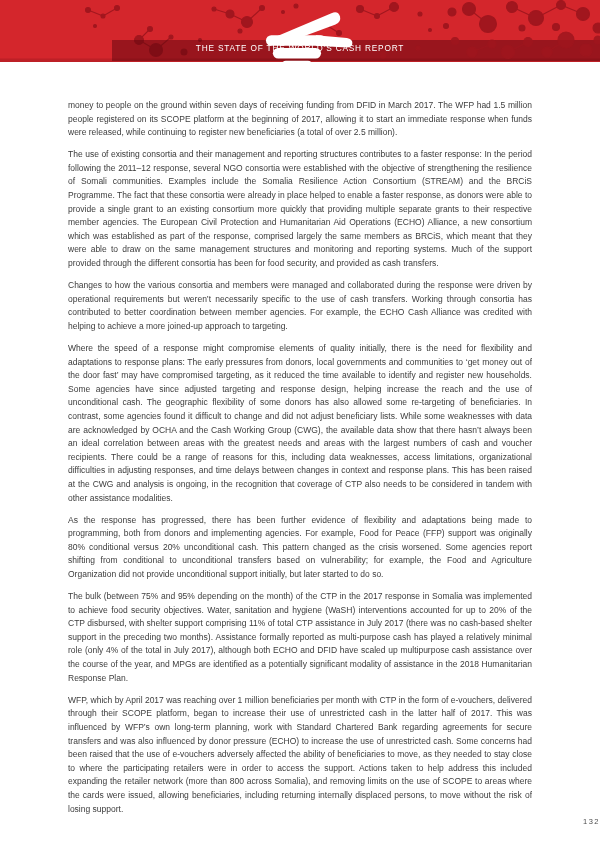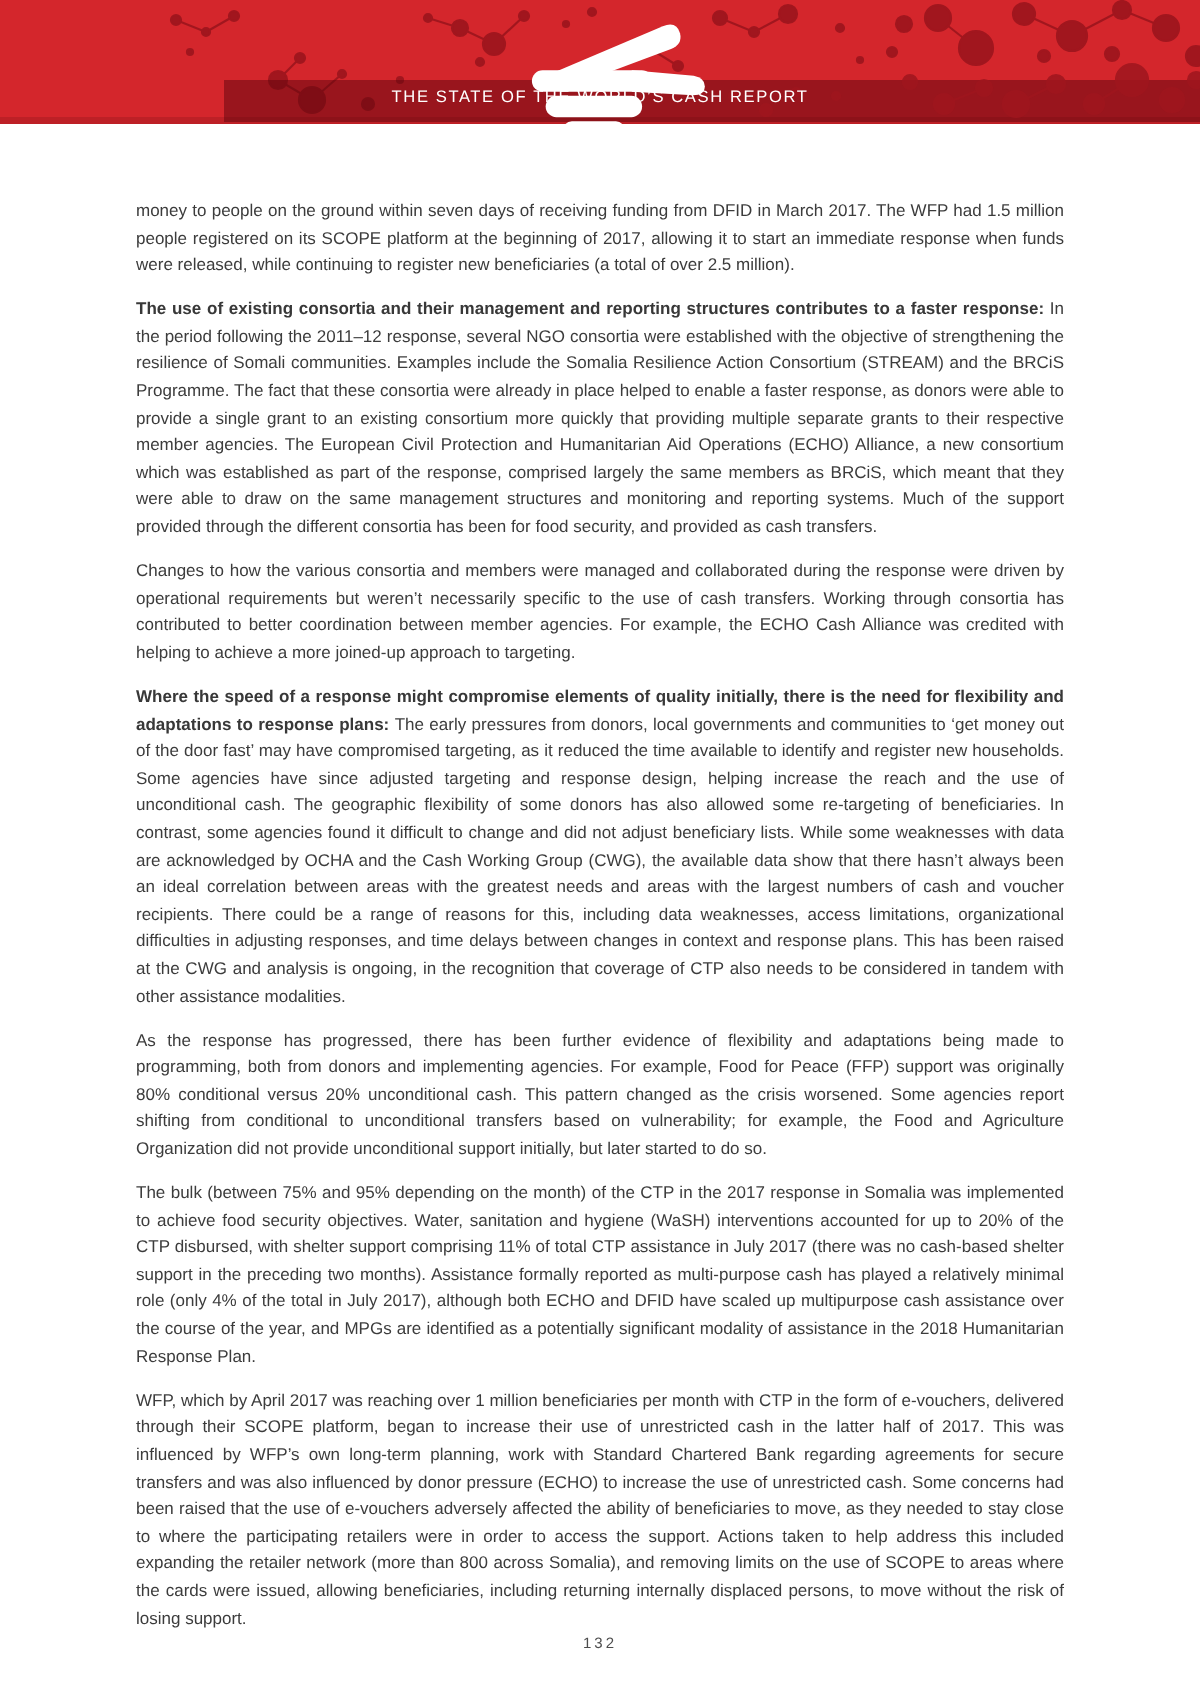--- a/index.html
+++ b/index.html
@@ -18,24 +18,24 @@
   .logo{position:absolute;top:9px;left:9px;display:flex;flex-direction:column;}
   .logo-row{display:flex;align-items:center;gap:3px;}
   
   .content{
     position:absolute;top:88px;left:68px;right:68px;bottom:34px;
     overflow:hidden;text-align:justify;margin-top:11px;
   }
   .content p{
     margin:0 0 8.5px 0;font-size:8.5px;line-height:13.6px;color:#3c3c3c;
   }
-  .content p strong{font-weight:bold;color:#383838;}
+  .content p strong{font-weight:normal;color:#383838;}
   
   .footer{
-    position:absolute;bottom:22px;left:0;width:100%;text-align:center;
+    position:absolute;bottom:22px;left:0;width:100%;text-align:right;
     font-size:7.5px;color:#4c4c4c;letter-spacing:1.5px;
   }
 </style>
 </head>
 <body>
 
 <div class="page">
 
   <div class="header">
     <svg viewBox="0 0 600 62" preserveAspectRatio="none">

